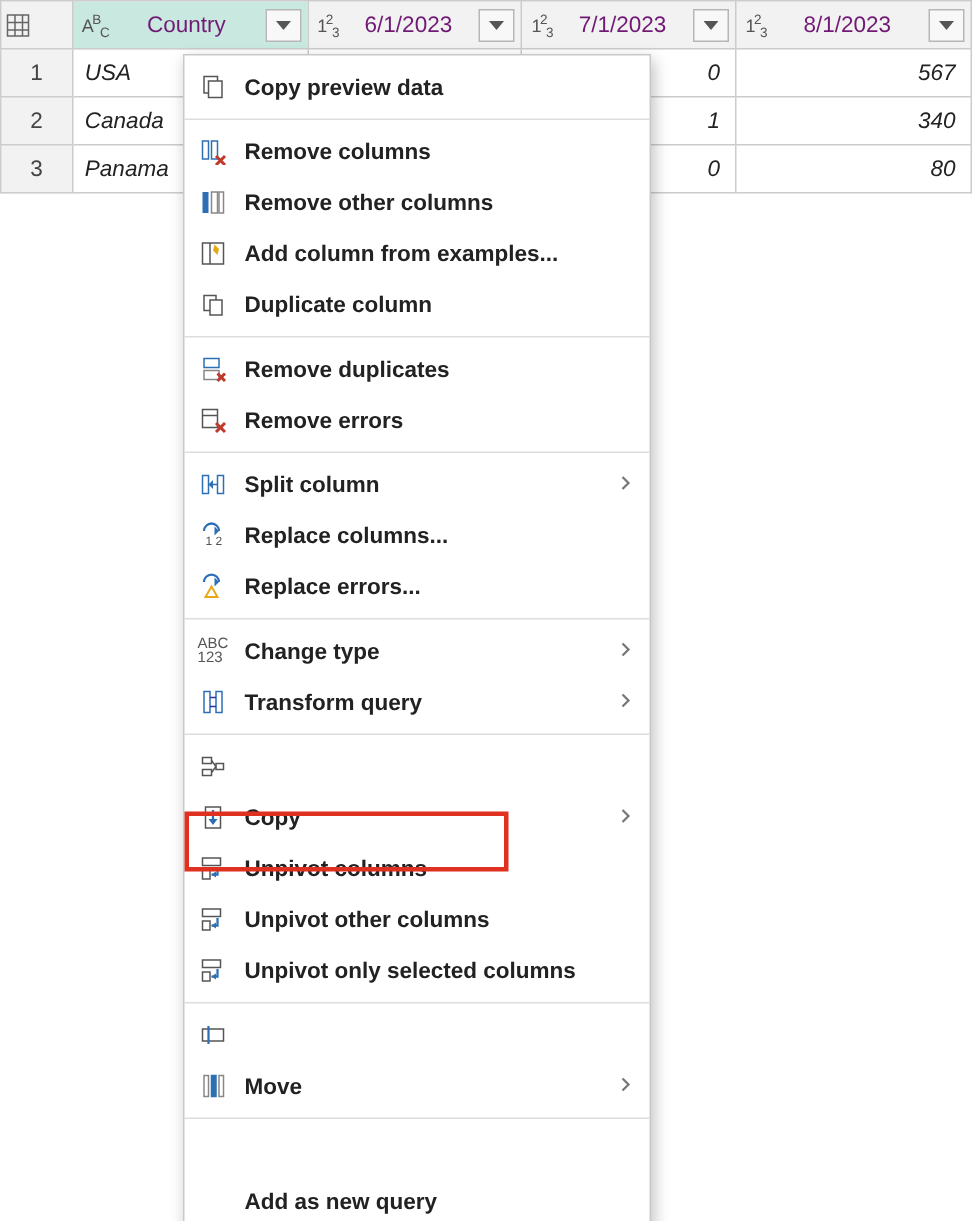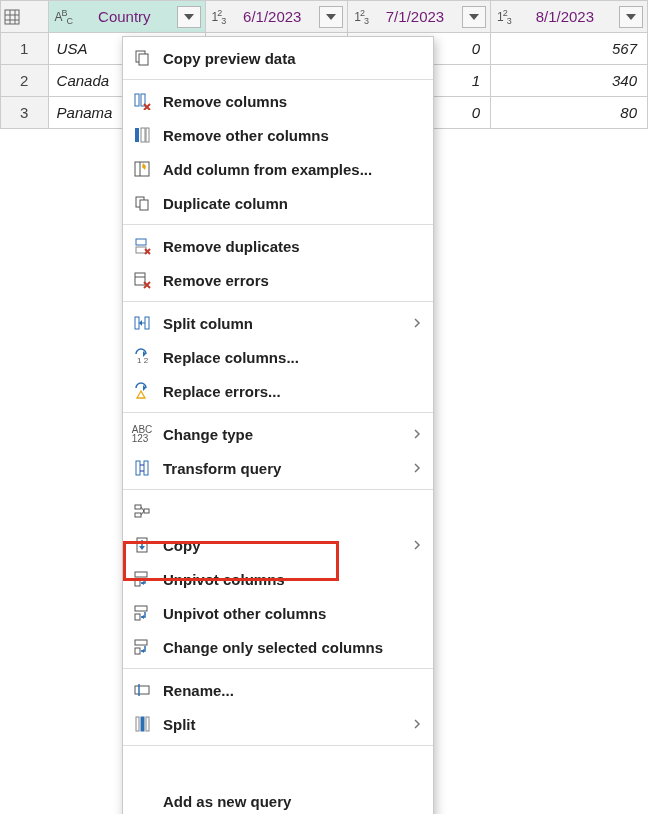--- a/index.html
+++ b/index.html
@@ -478,44 +478,43 @@
 
   <div class="ctx-item">
     <span class="ctx-icon">
       <svg width="18" height="18" viewBox="0 0 18 18">
           <rect x="2" y="2" width="12" height="5" fill="none" stroke="#555"></rect>
           <rect x="2" y="10" width="5" height="6" fill="none" stroke="#555"></rect>
           <path d="M12 8 L12 13 L8 13" fill="none" stroke="#2d6fb5" stroke-width="1.5"></path>
           <polygon points="8,13 11,11 11,15" fill="#2d6fb5"></polygon>
         </svg>
     </span>
-    <span class="ctx-label">Change only selected columns</span>
+    <span class="ctx-label">Unpivot only selected columns</span>
   </div>
 
   <div class="ctx-sep"></div>
 
   <div class="ctx-item">
     <span class="ctx-icon">
       <svg width="18" height="18" viewBox="0 0 18 18">
           <rect x="2" y="5" width="14" height="8" fill="none" stroke="#555"></rect>
           <line x1="6" y1="3" x2="6" y2="15" stroke="#2d6fb5" stroke-width="1.5"></line>
         </svg>
     </span>
-    <span class="ctx-label">Rename...</span>
   </div>
 
   <div class="ctx-item">
     <span class="ctx-icon">
       <svg width="18" height="18" viewBox="0 0 18 18">
           <rect x="3" y="2" width="3" height="14" fill="none" stroke="#888"></rect>
           <rect x="8" y="2" width="3" height="14" fill="#2d6fb5" stroke="#2d6fb5"></rect>
           <rect x="13" y="2" width="3" height="14" fill="none" stroke="#888"></rect>
         </svg>
     </span>
-    <span class="ctx-label">Split</span>
+    <span class="ctx-label">Move</span>
     <span class="ctx-arrow">
       <svg width="8" height="12" viewBox="0 0 8 12">
           <polyline points="2,2 6,6 2,10" fill="none" stroke="#777" stroke-width="1.5"></polyline>
         </svg>
     </span>
   </div>
 
   <div class="ctx-sep"></div>
 
   <div class="ctx-item">

